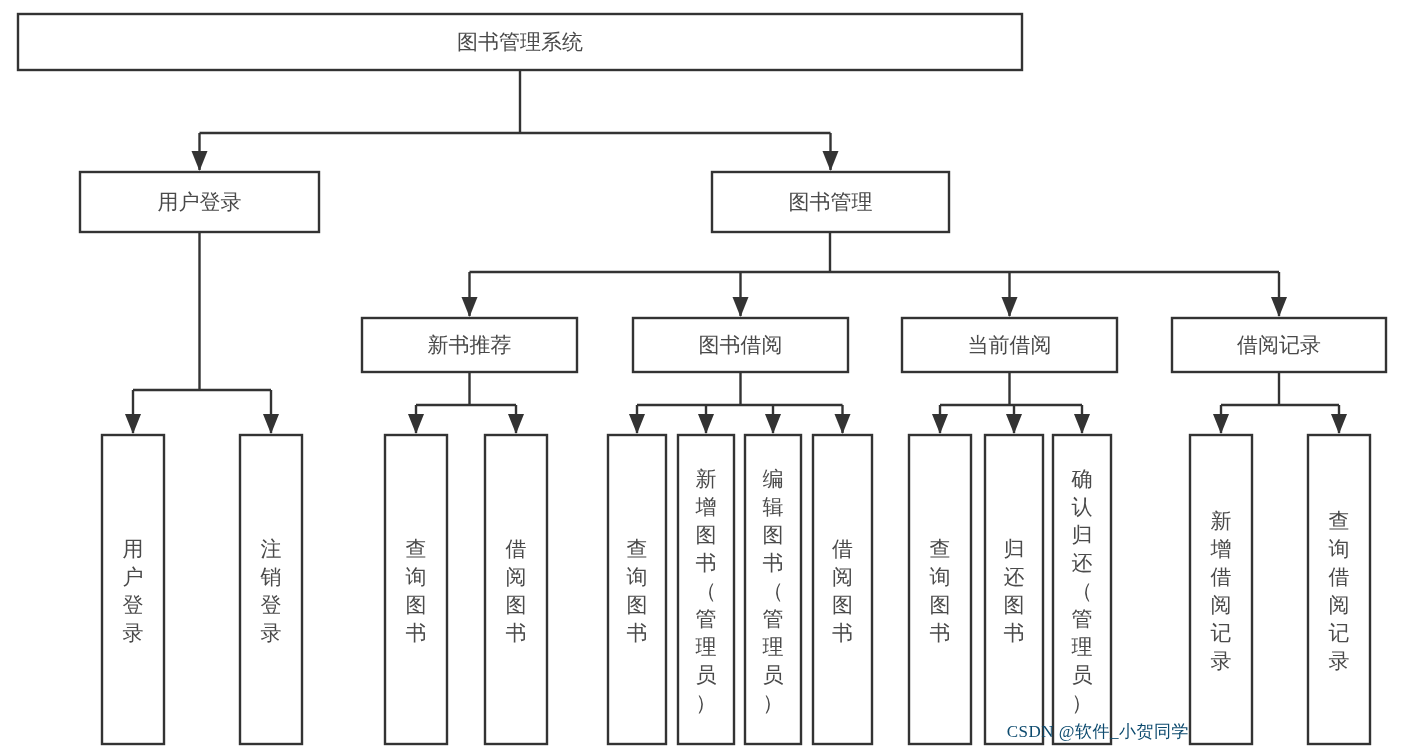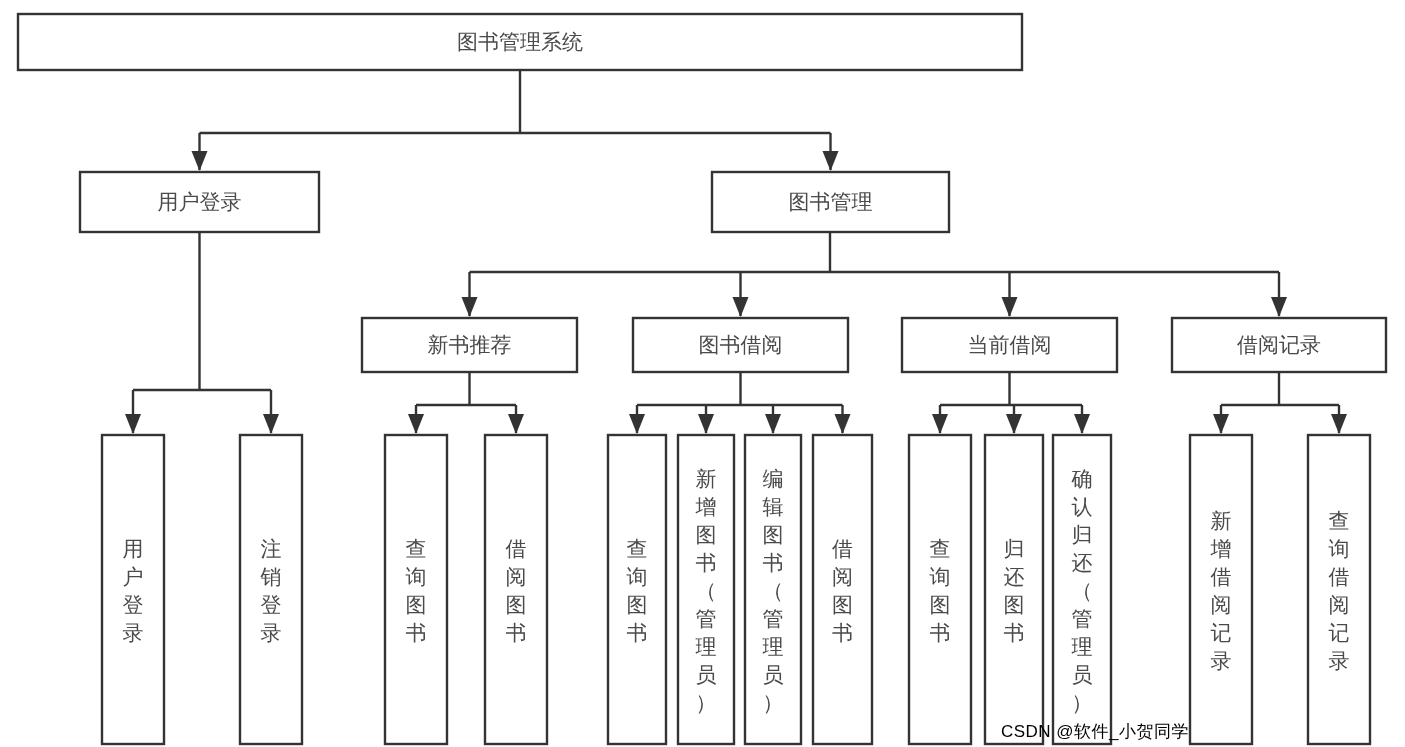--- a/index.html
+++ b/index.html
@@ -53,23 +53,23 @@
     text-anchor: middle;
   }
   .node-label-v {
     text-anchor: middle;
     font-size: 21px;
   }
   .watermark {
     position: absolute;
     right: 8px;
     bottom: 4px;
-    color: #000000;
+    color: #0c4a6e;
     font-size: 17px;
-    font-family: Liberation Sans, sans-serif;
+    font-family: Liberation Serif, serif;
     letter-spacing: 0.5px;
     white-space: nowrap;
     user-select: none;
   }
 </style>
 </head>
 <body>
 
 <div id="diagram-root">
   <svg id="tree-svg" viewBox="0 0 1405 747">

